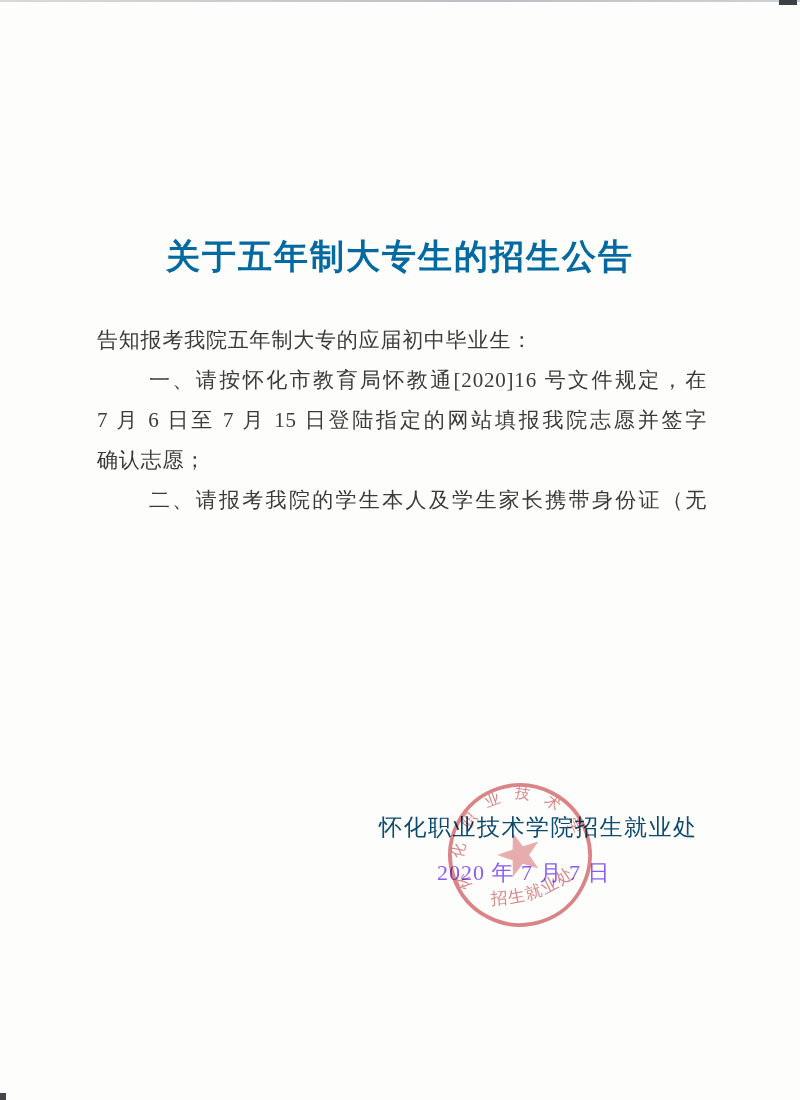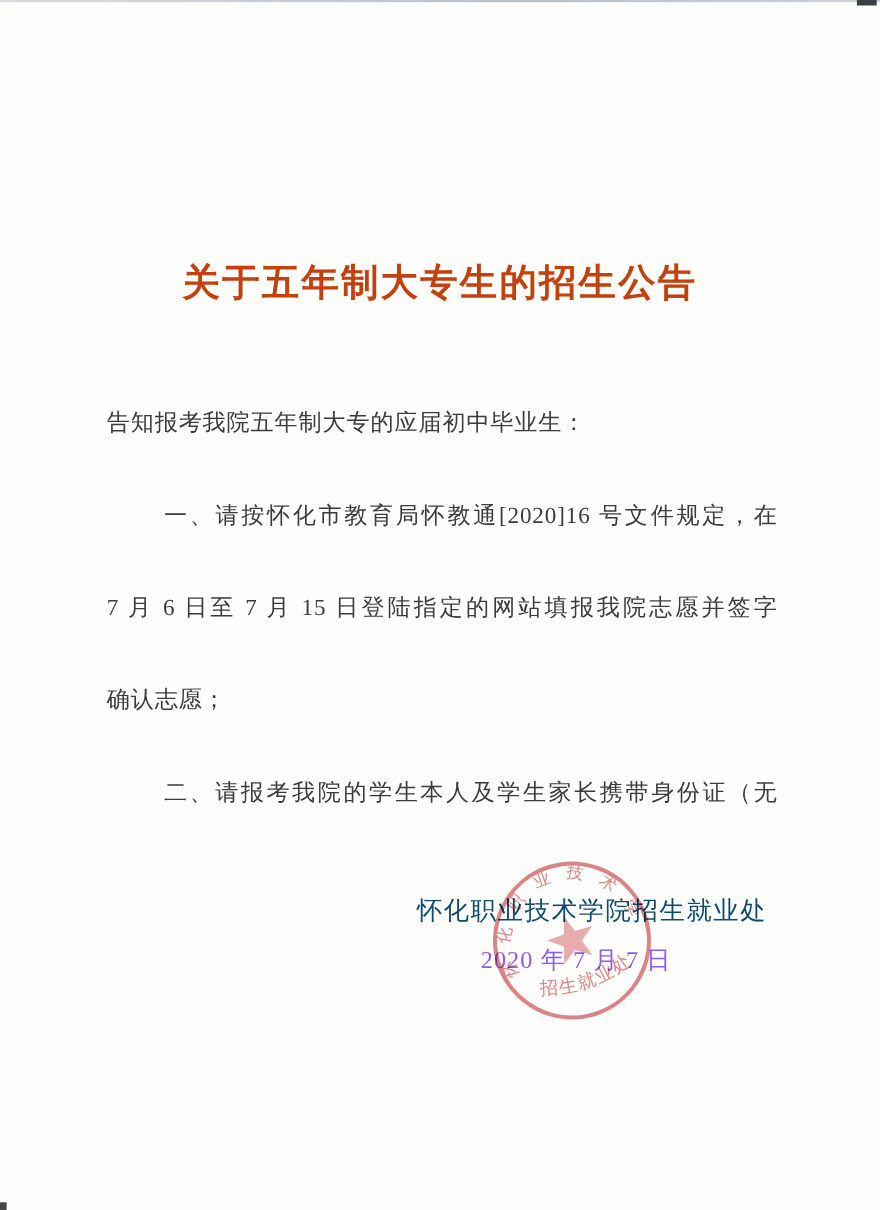--- a/index.html
+++ b/index.html
@@ -36,35 +36,34 @@
   }
   .doc-title {
     position: absolute;
     left: 0; top: 234px;
     width: 800px;
     text-align: center;
     font-family: "Liberation Sans", sans-serif;
     font-weight: bold;
     font-size: 34px;
     letter-spacing: 2px;
-    color: #c2410c;
+    color: #0369a1;
   }
   .doc-body {
     position: absolute;
     left: 97px; top: 320px;
     width: 610px;
     font-size: 21px;
     color: #3b3b3b;
     letter-spacing: 0.8px;
   }
   .body-line {
     height: 40px;
     line-height: 40px;
     white-space: nowrap;
-    margin-top: 44px;
   }
   .body-line.justify {
     white-space: normal;
     text-align: justify;
     text-align-last: justify;
   }
   .body-line.indent {
     text-indent: 52px;
   }
   .signature-line {

